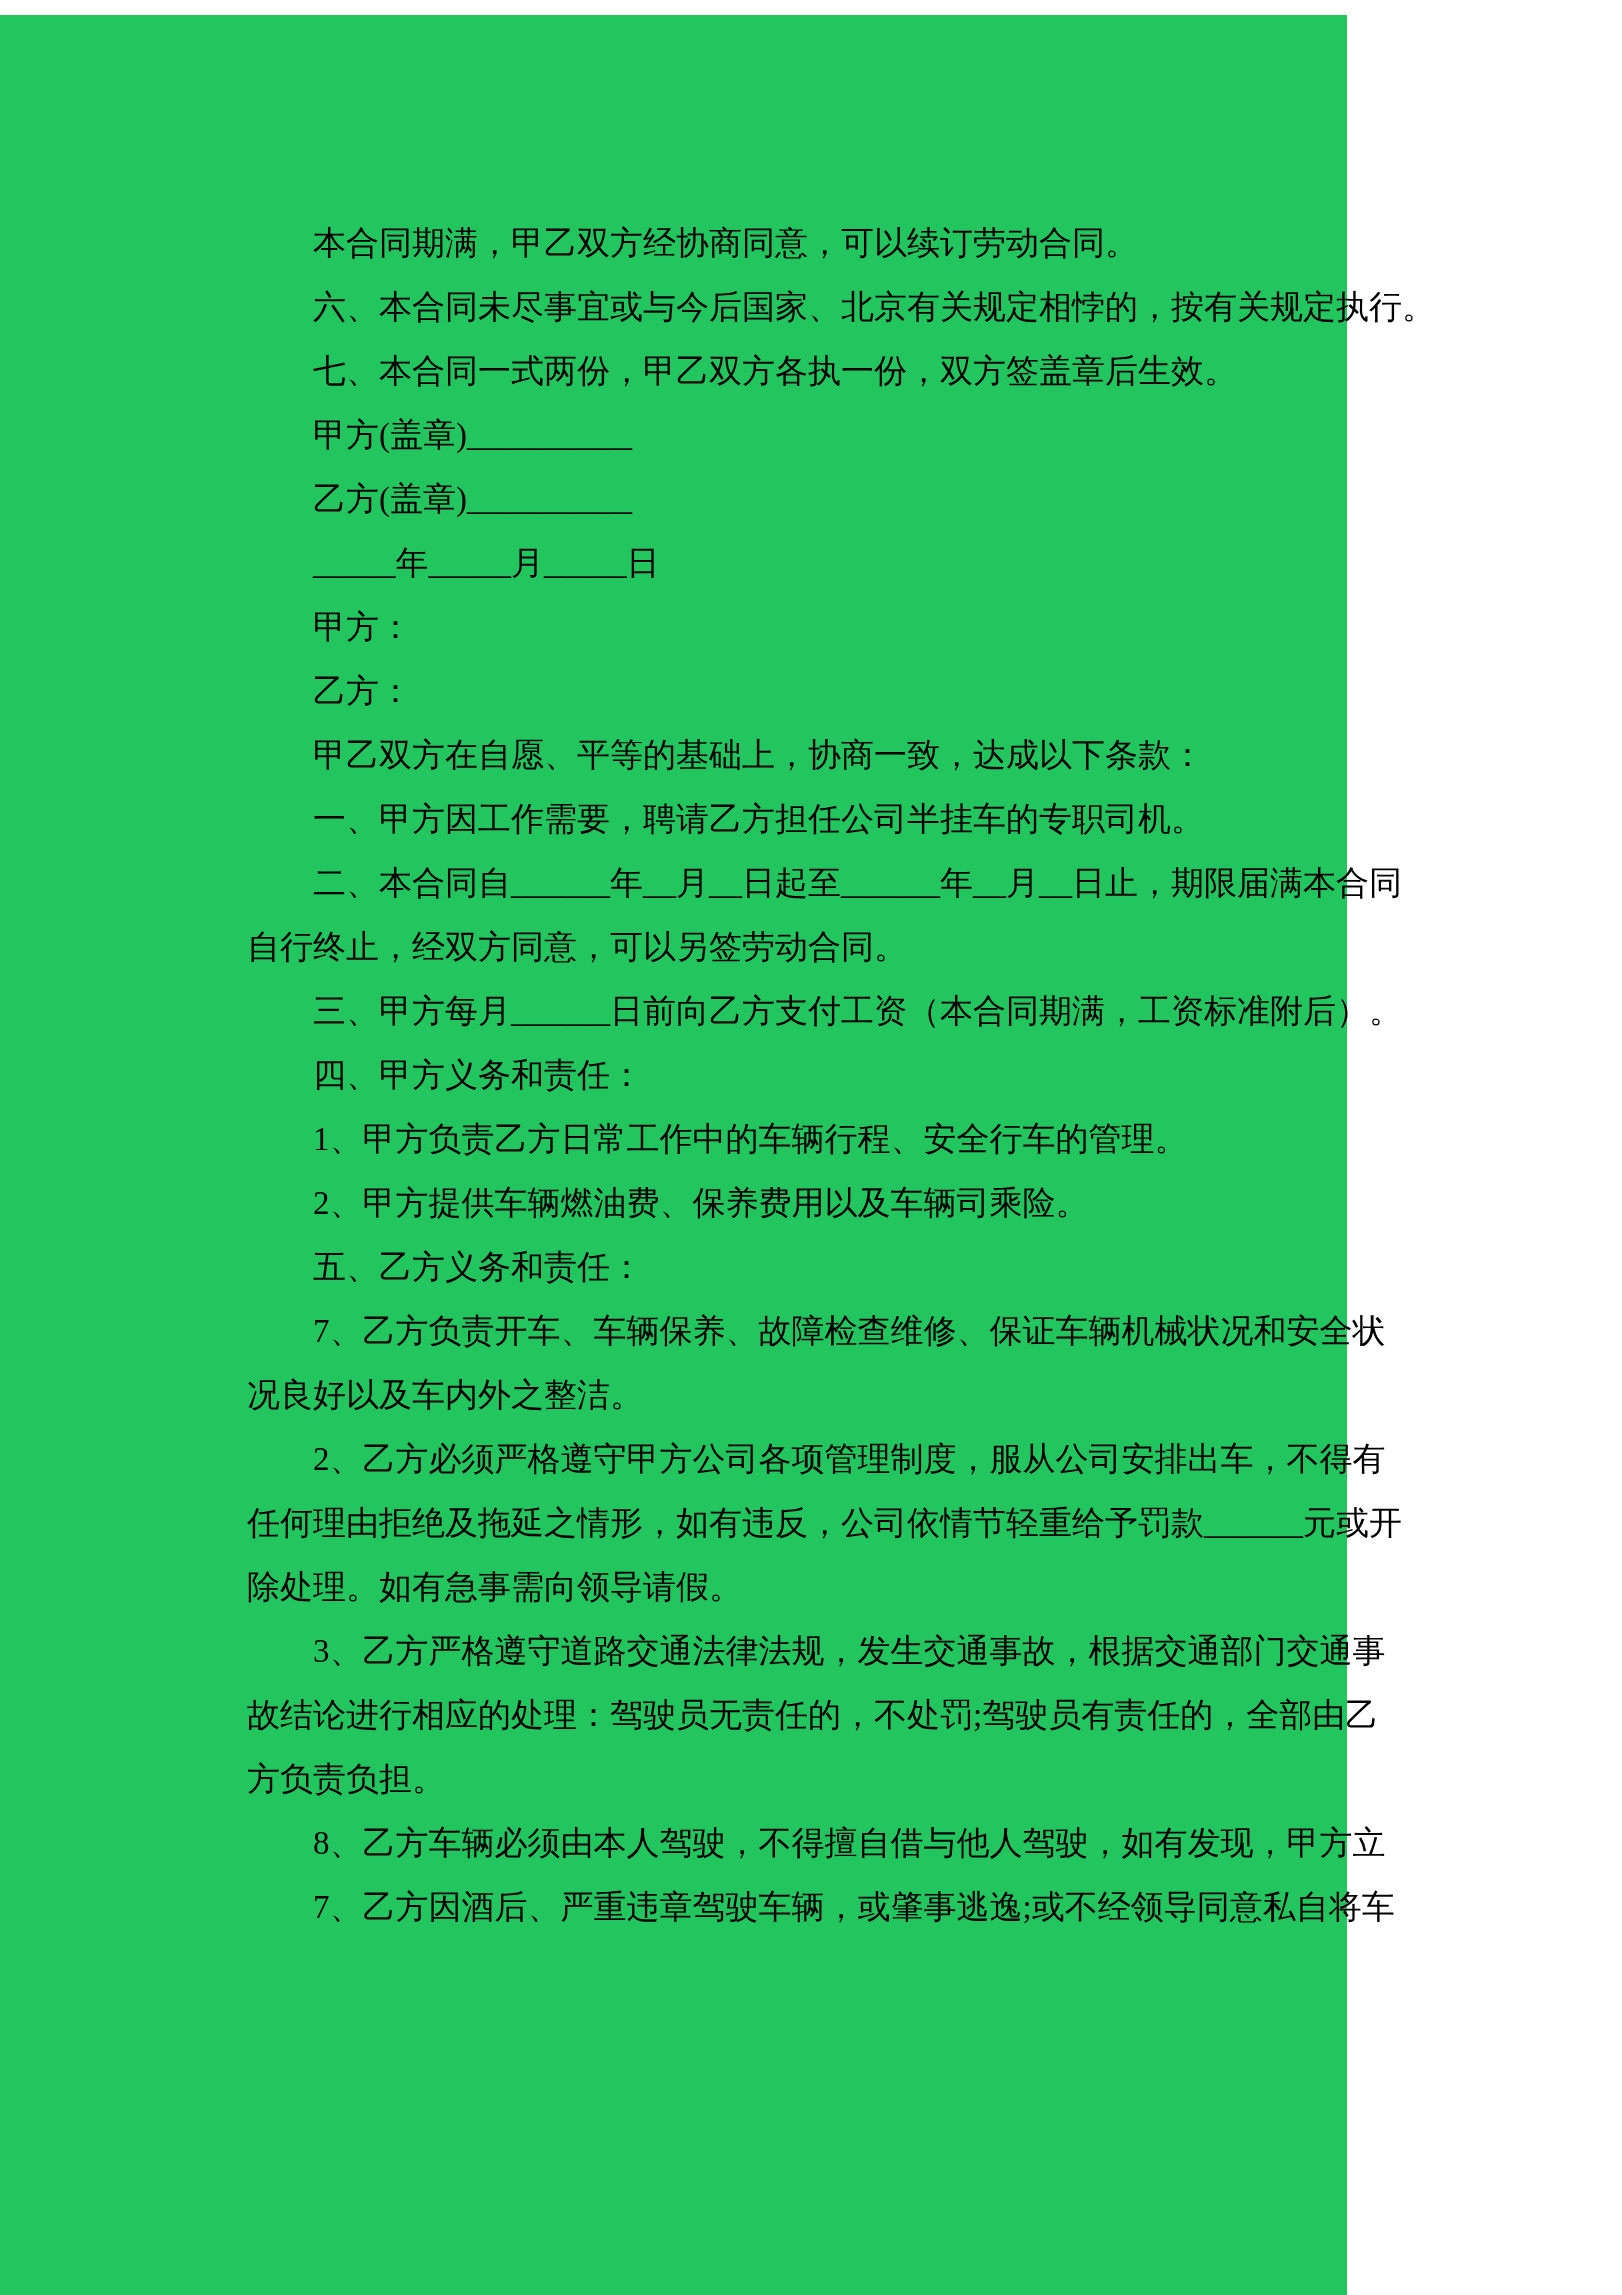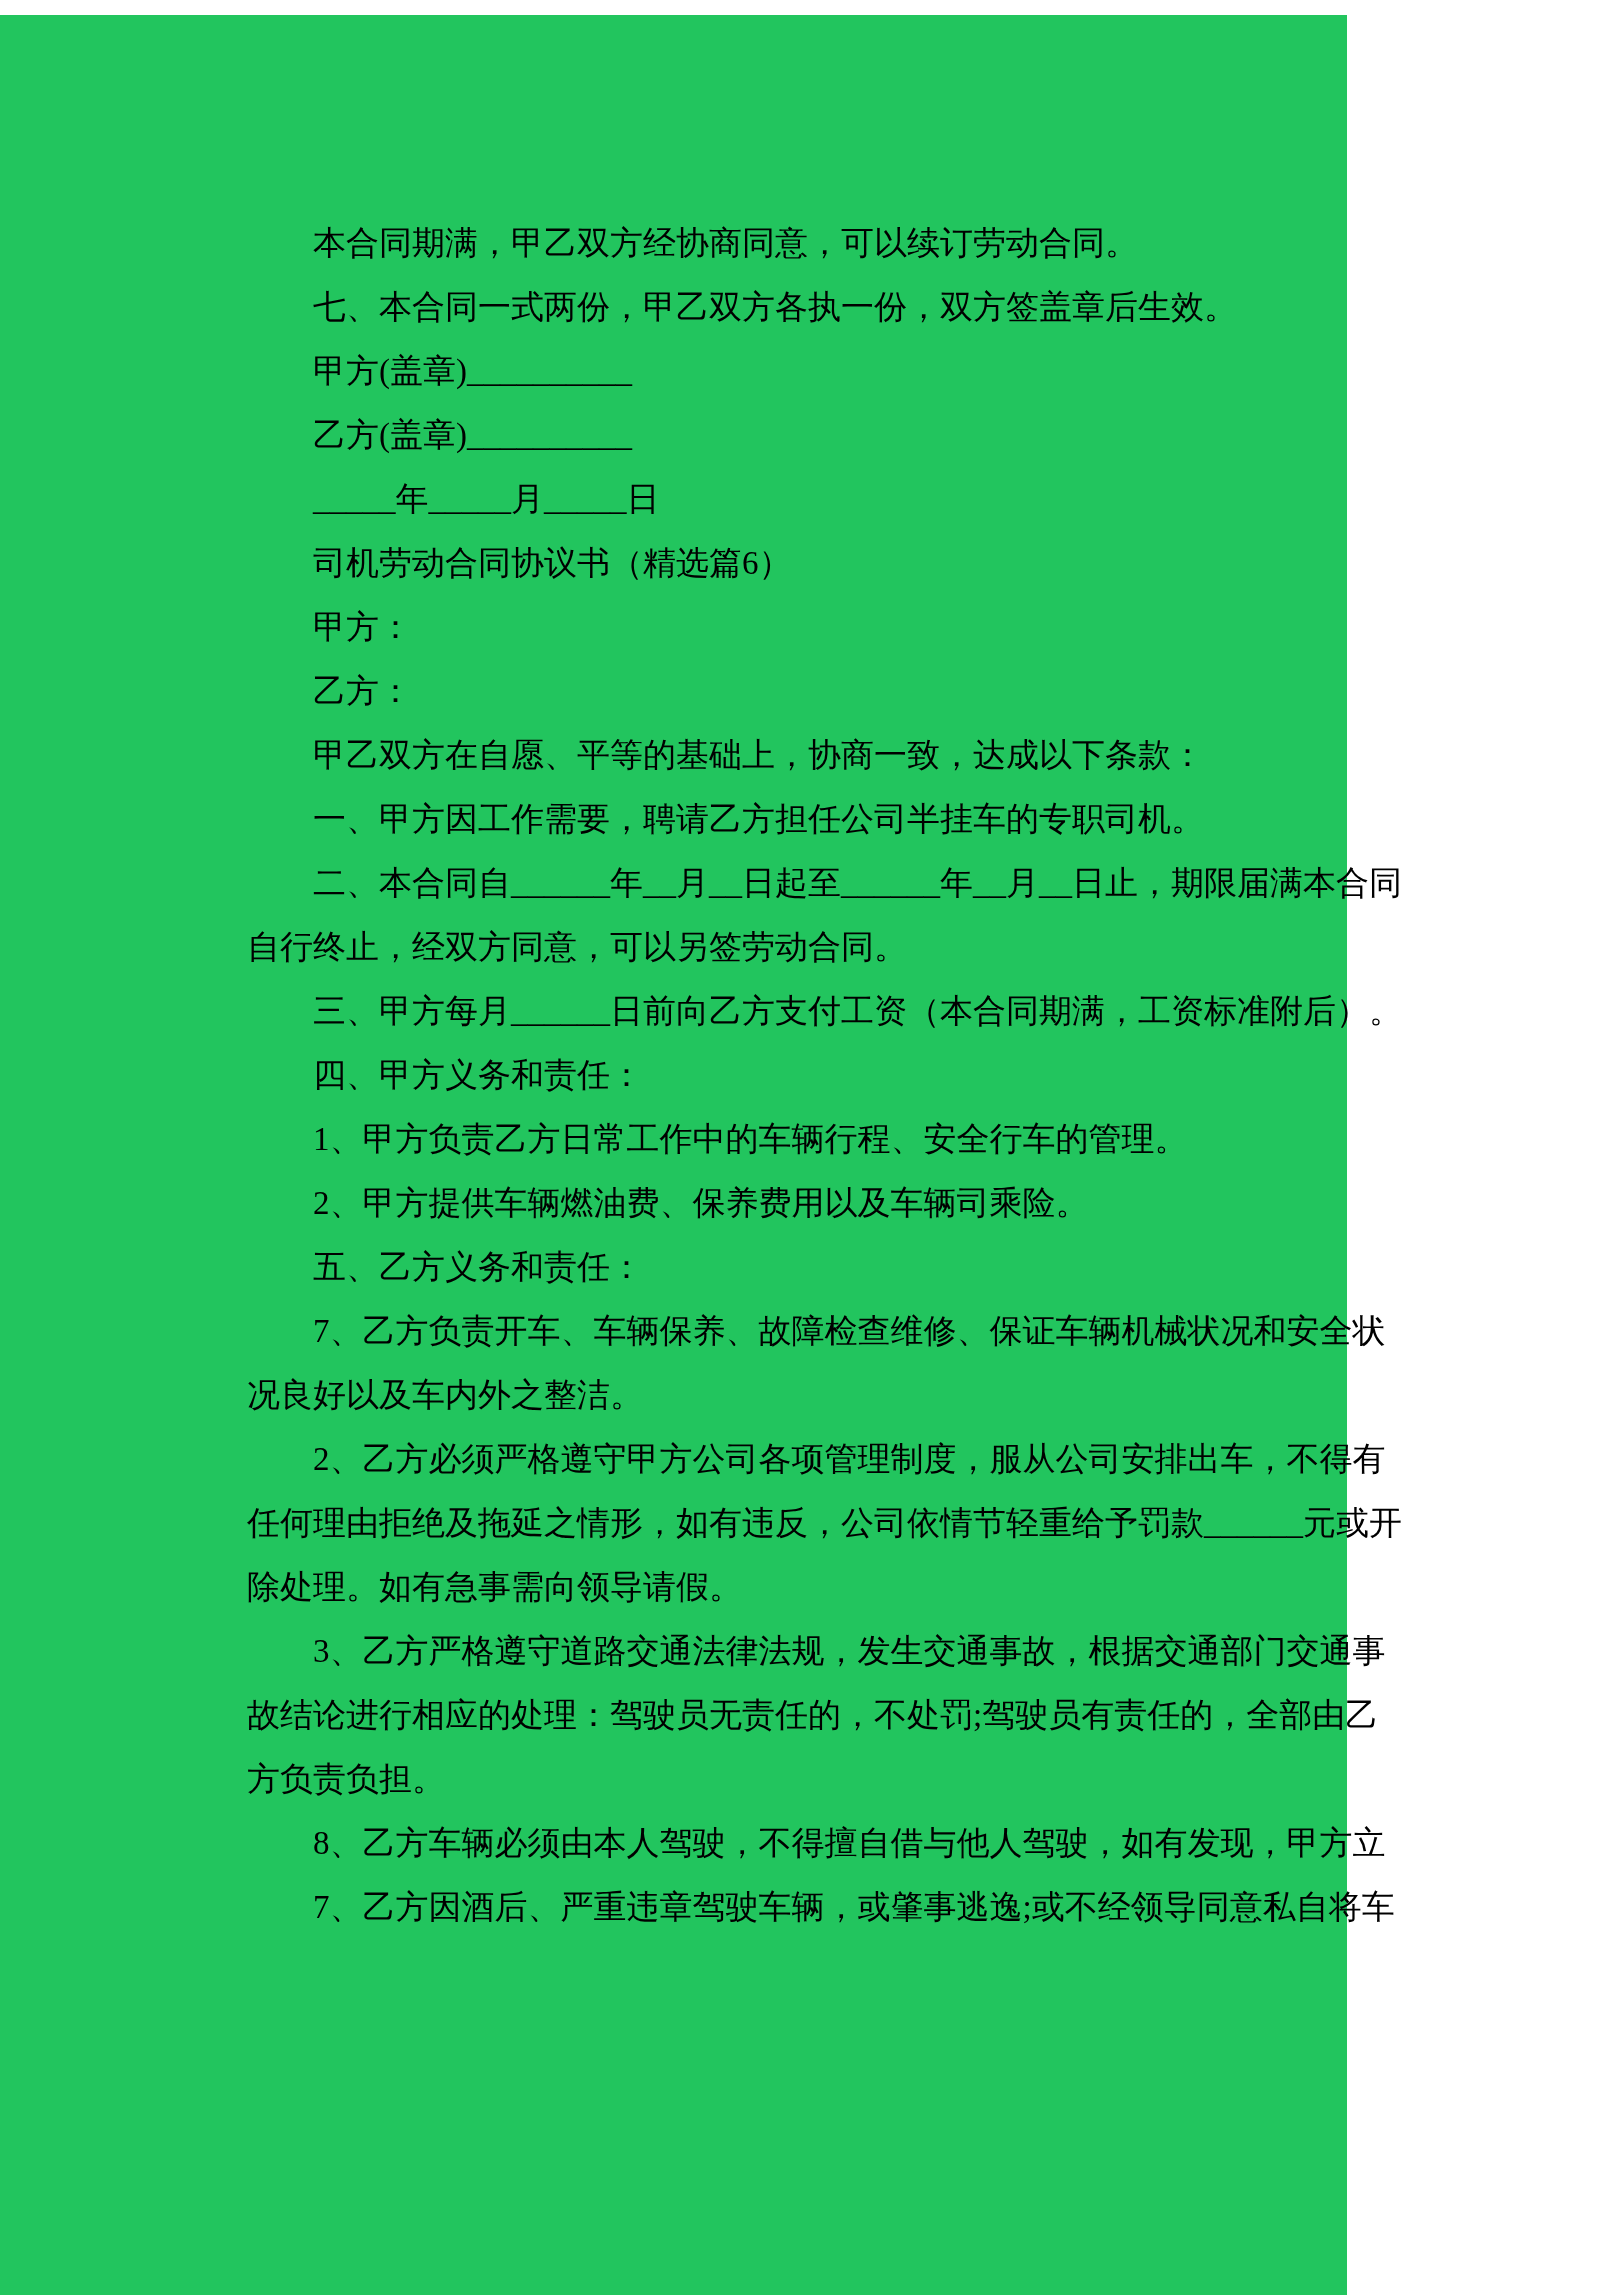--- a/index.html
+++ b/index.html
@@ -39,25 +39,25 @@
   .line.indent {
     text-indent: 2em;
   }
 </style>
 </head>
 <body>
 
 <div class="page">
   <div class="content">
     <div class="line indent">本合同期满，甲乙双方经协商同意，可以续订劳动合同。</div>
+    <div class="line indent">六、本合同未尽事宜或与今后国家、北京有关规定相悖的，按有关规定执行。</div>
     <div class="line indent">七、本合同一式两份，甲乙双方各执一份，双方签盖章后生效。</div>
     <div class="line indent">甲方(盖章)__________</div>
     <div class="line indent">乙方(盖章)__________</div>
     <div class="line indent">_____年_____月_____日</div>
-    <div class="line indent">司机劳动合同协议书（精选篇6）</div>
     <div class="line indent">甲方：</div>
     <div class="line indent">乙方：</div>
     <div class="line indent">甲乙双方在自愿、平等的基础上，协商一致，达成以下条款：</div>
     <div class="line indent">一、甲方因工作需要，聘请乙方担任公司半挂车的专职司机。</div>
     <div class="line indent">二、本合同自______年__月__日起至______年__月__日止，期限届满本合同</div>
     <div class="line">自行终止，经双方同意，可以另签劳动合同。</div>
     <div class="line indent">三、甲方每月______日前向乙方支付工资（本合同期满，工资标准附后）。</div>
     <div class="line indent">四、甲方义务和责任：</div>
     <div class="line indent">1、甲方负责乙方日常工作中的车辆行程、安全行车的管理。</div>
     <div class="line indent">2、甲方提供车辆燃油费、保养费用以及车辆司乘险。</div>

